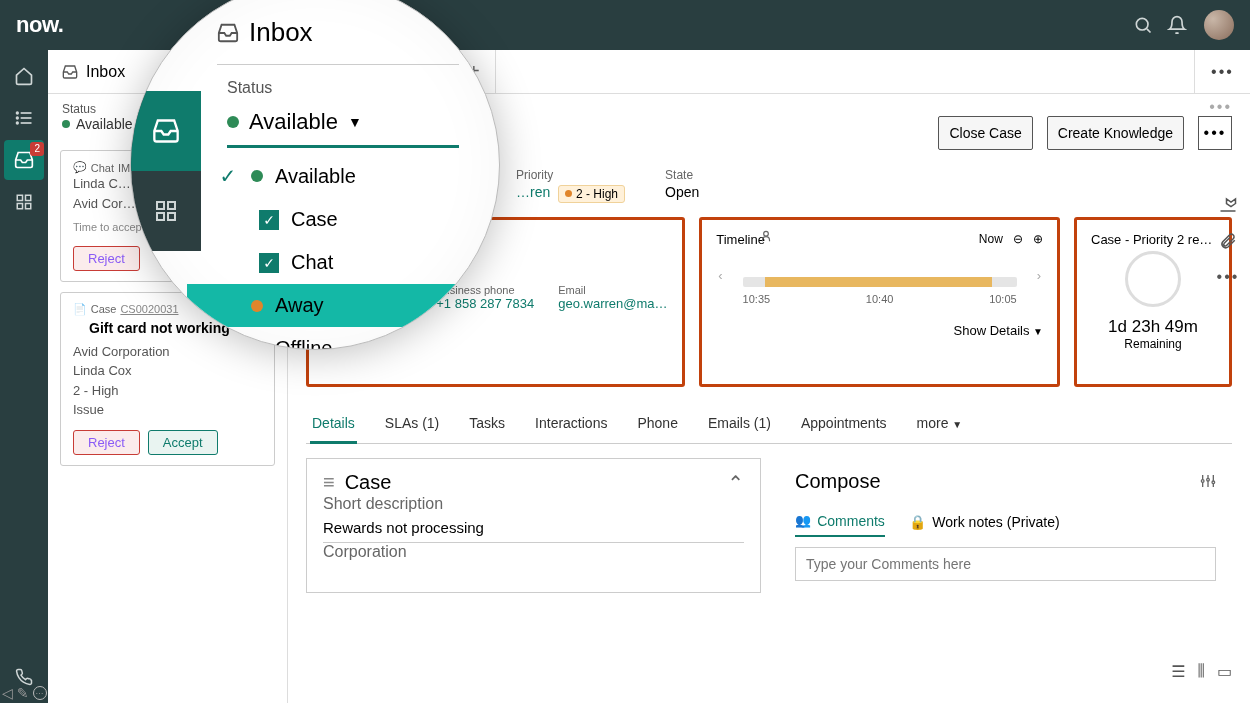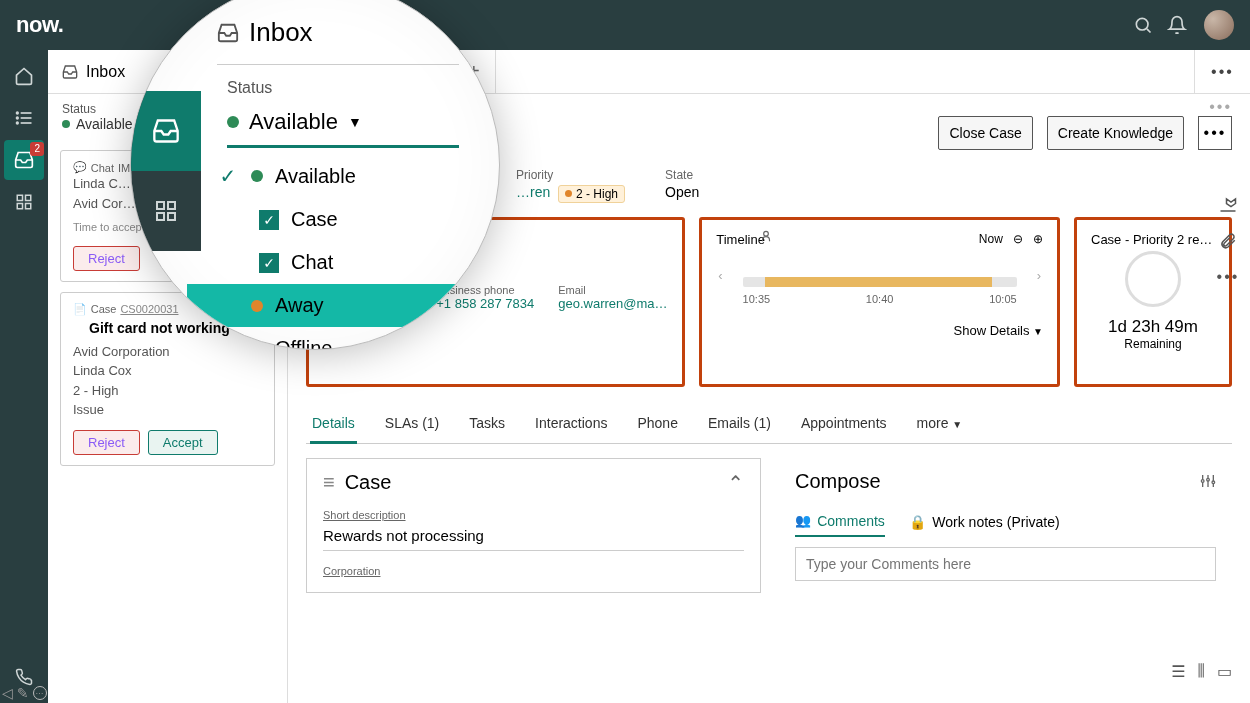--- a/index.html
+++ b/index.html
@@ -82,21 +82,21 @@
 .timeline-ticks { display:flex; justify-content:space-between; font-size:11px; color:#666; padding:0 18px;}
 .tl-arrow { color:#aaa; cursor:pointer; padding:0 2px;}
 
 .detail-tabs { display:flex; gap:26px; margin-top:18px; border-bottom:1px solid #ccc; font-size:14px; padding:0 4px;}
 .dtab { padding:10px 2px; cursor:pointer; color:#333;}
 .dtab.active { color:#0f7b6c; border-bottom:3px solid #0f7b6c; margin-bottom:-1px; font-weight:500;}
 
 .detail-body { display:flex; gap:18px; margin-top:14px;}
 .case-panel { flex:1; border:1px solid #ccc; padding:12px 16px;}
 .case-panel h3 { font-size:20px; font-weight:400; display:flex; justify-content:space-between; align-items:center;}
-.case-field-lbl { font-size:11px; color:#666; margin-top:14px;text-decoration:underline;}
+.case-field-lbl { font-size:16px; color:#666; }
 .case-field-val { border-bottom:1px solid #ccc; padding:6px 0; font-size:15px;}
 
 .compose-panel { flex:1; border-left:0; padding:12px 16px;}
 .compose-panel h3 { font-size:20px; font-weight:400; display:flex; justify-content:space-between; align-items:center;}
 .compose-tabs { display:flex; gap:24px; margin-top:14px; font-size:14px;}
 .ctab { padding:6px 0; cursor:pointer; display:flex; align-items:center; gap:6px;}
 .ctab.active { color:#0f7b6c; border-bottom:2px solid #0f7b6c; font-weight:500;}
 .compose-input { width:100%; border:1px solid #ccc; padding:8px 10px; margin-top:10px; font-size:14px; color:#888;}
 
 .right-rail { position:absolute; right:0; top:96px; width:44px; display:flex; flex-direction:column; align-items:center; gap:18px; padding-top:6px;}

